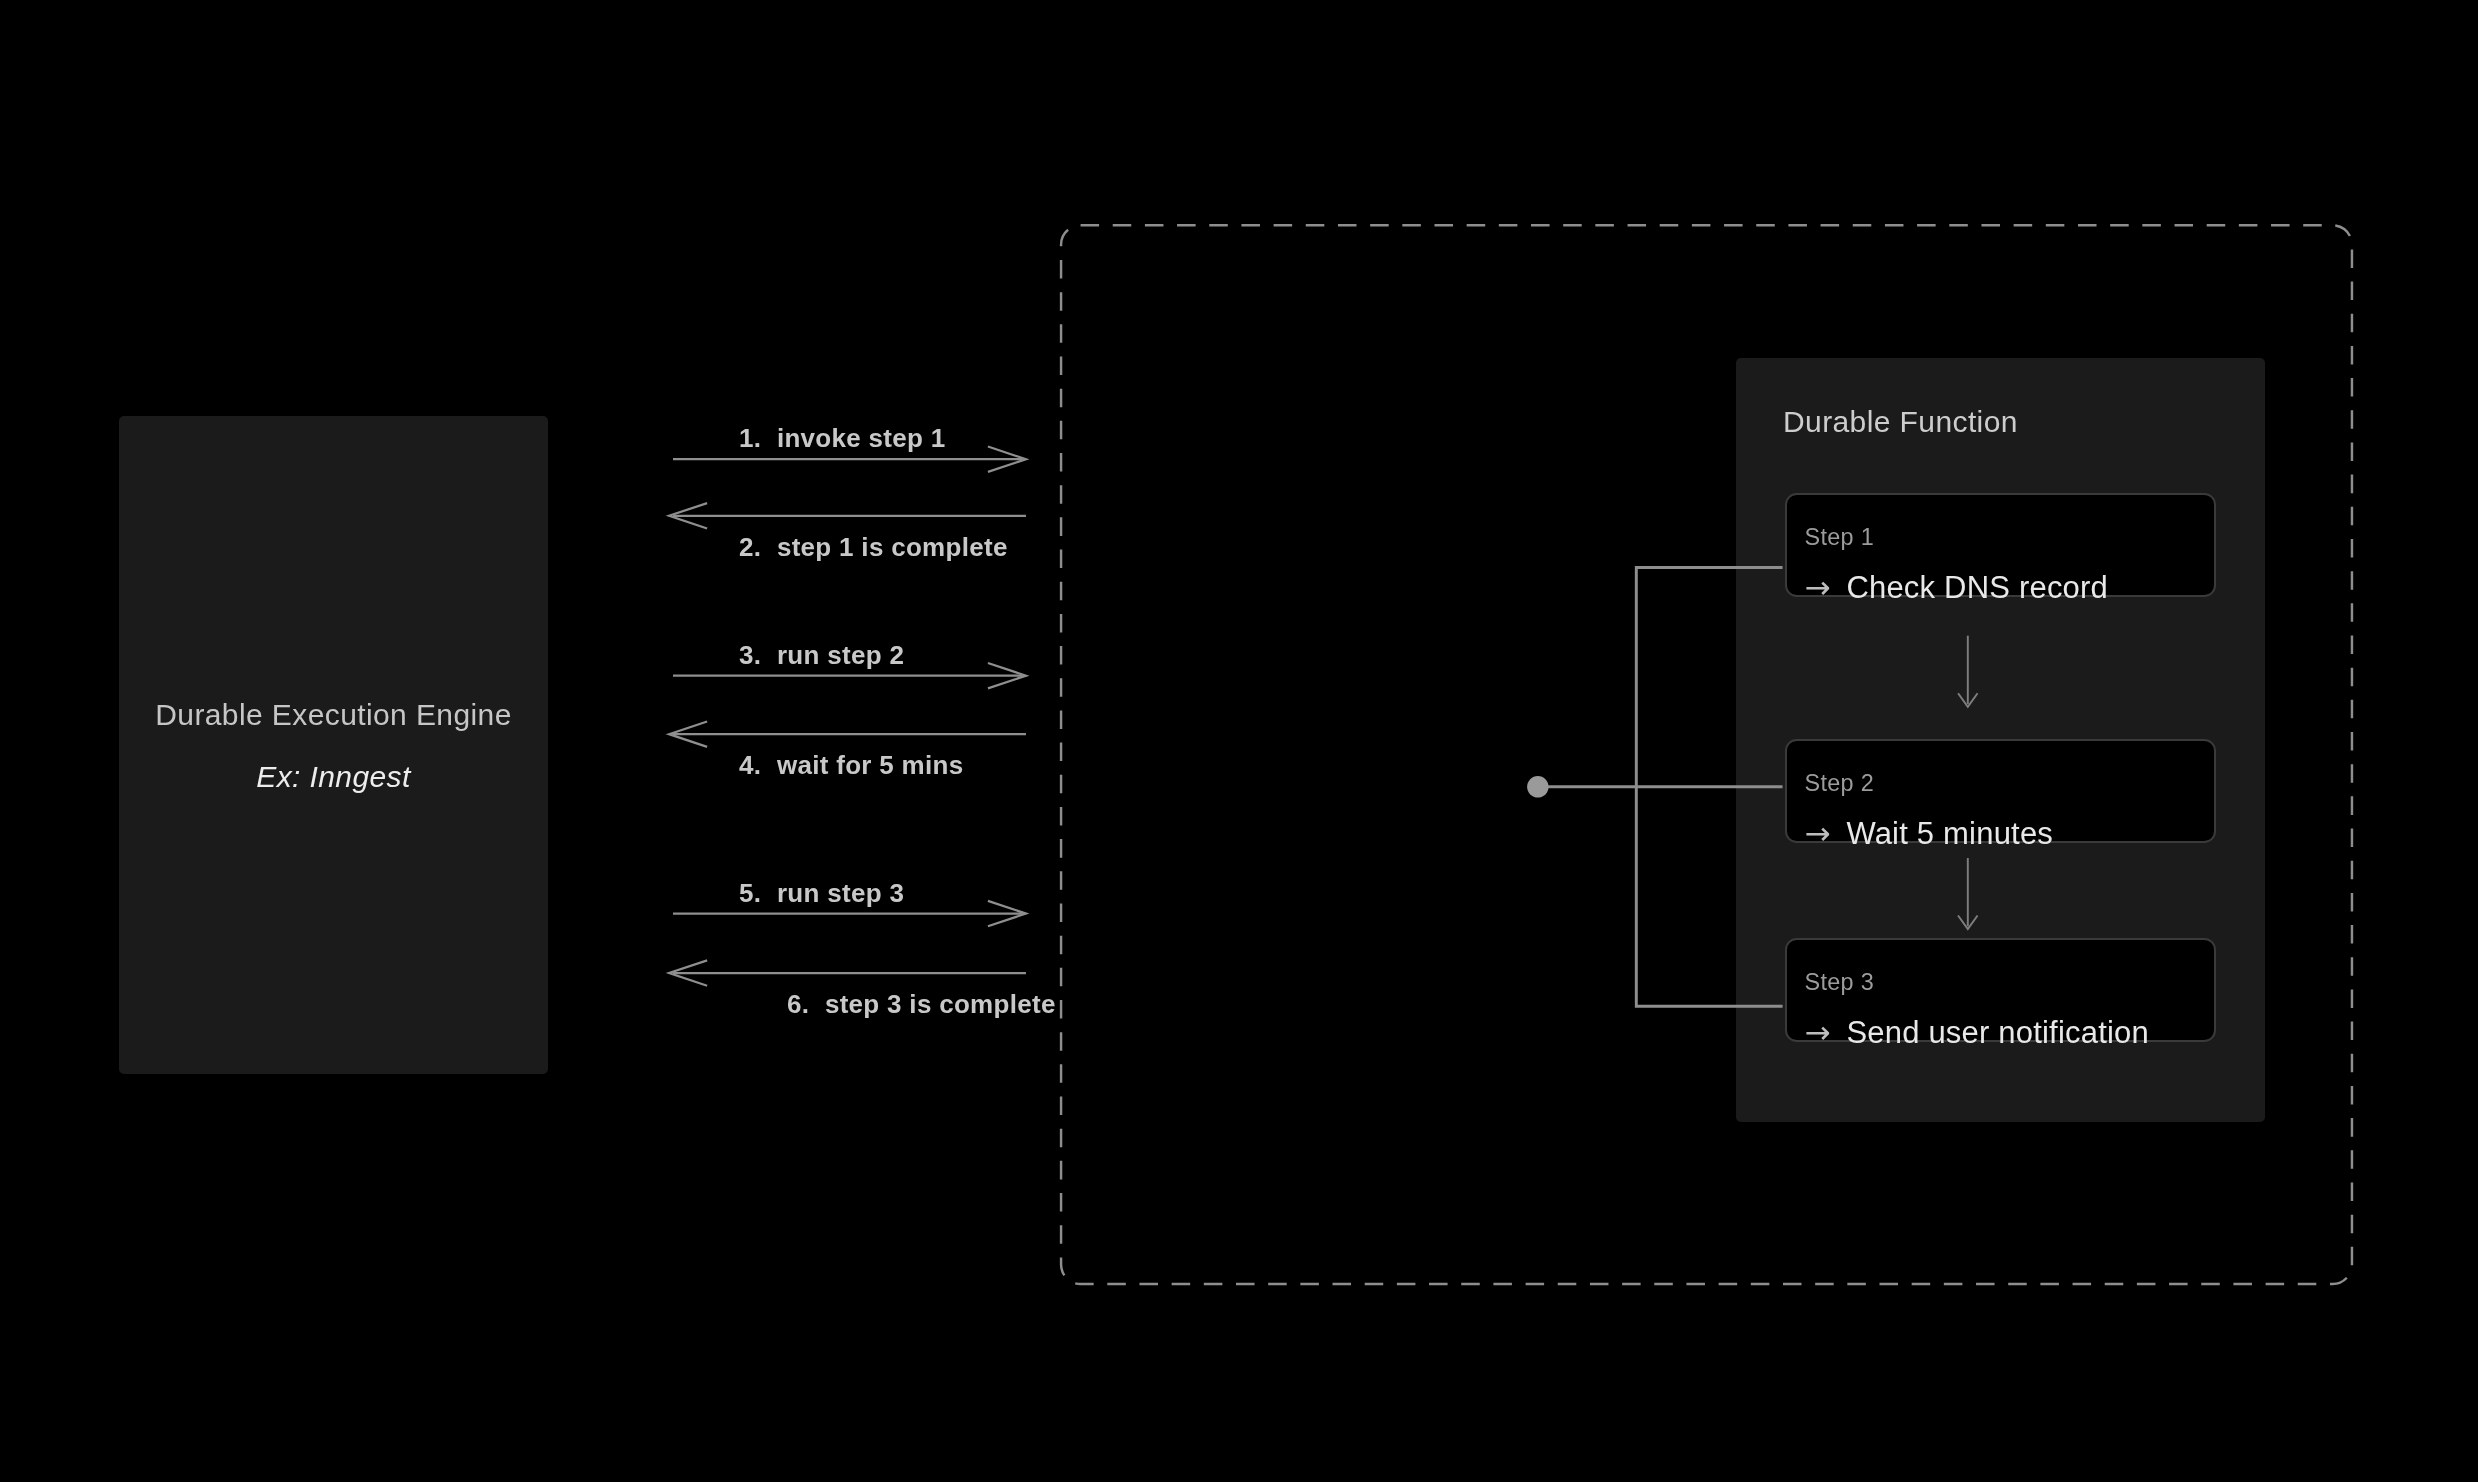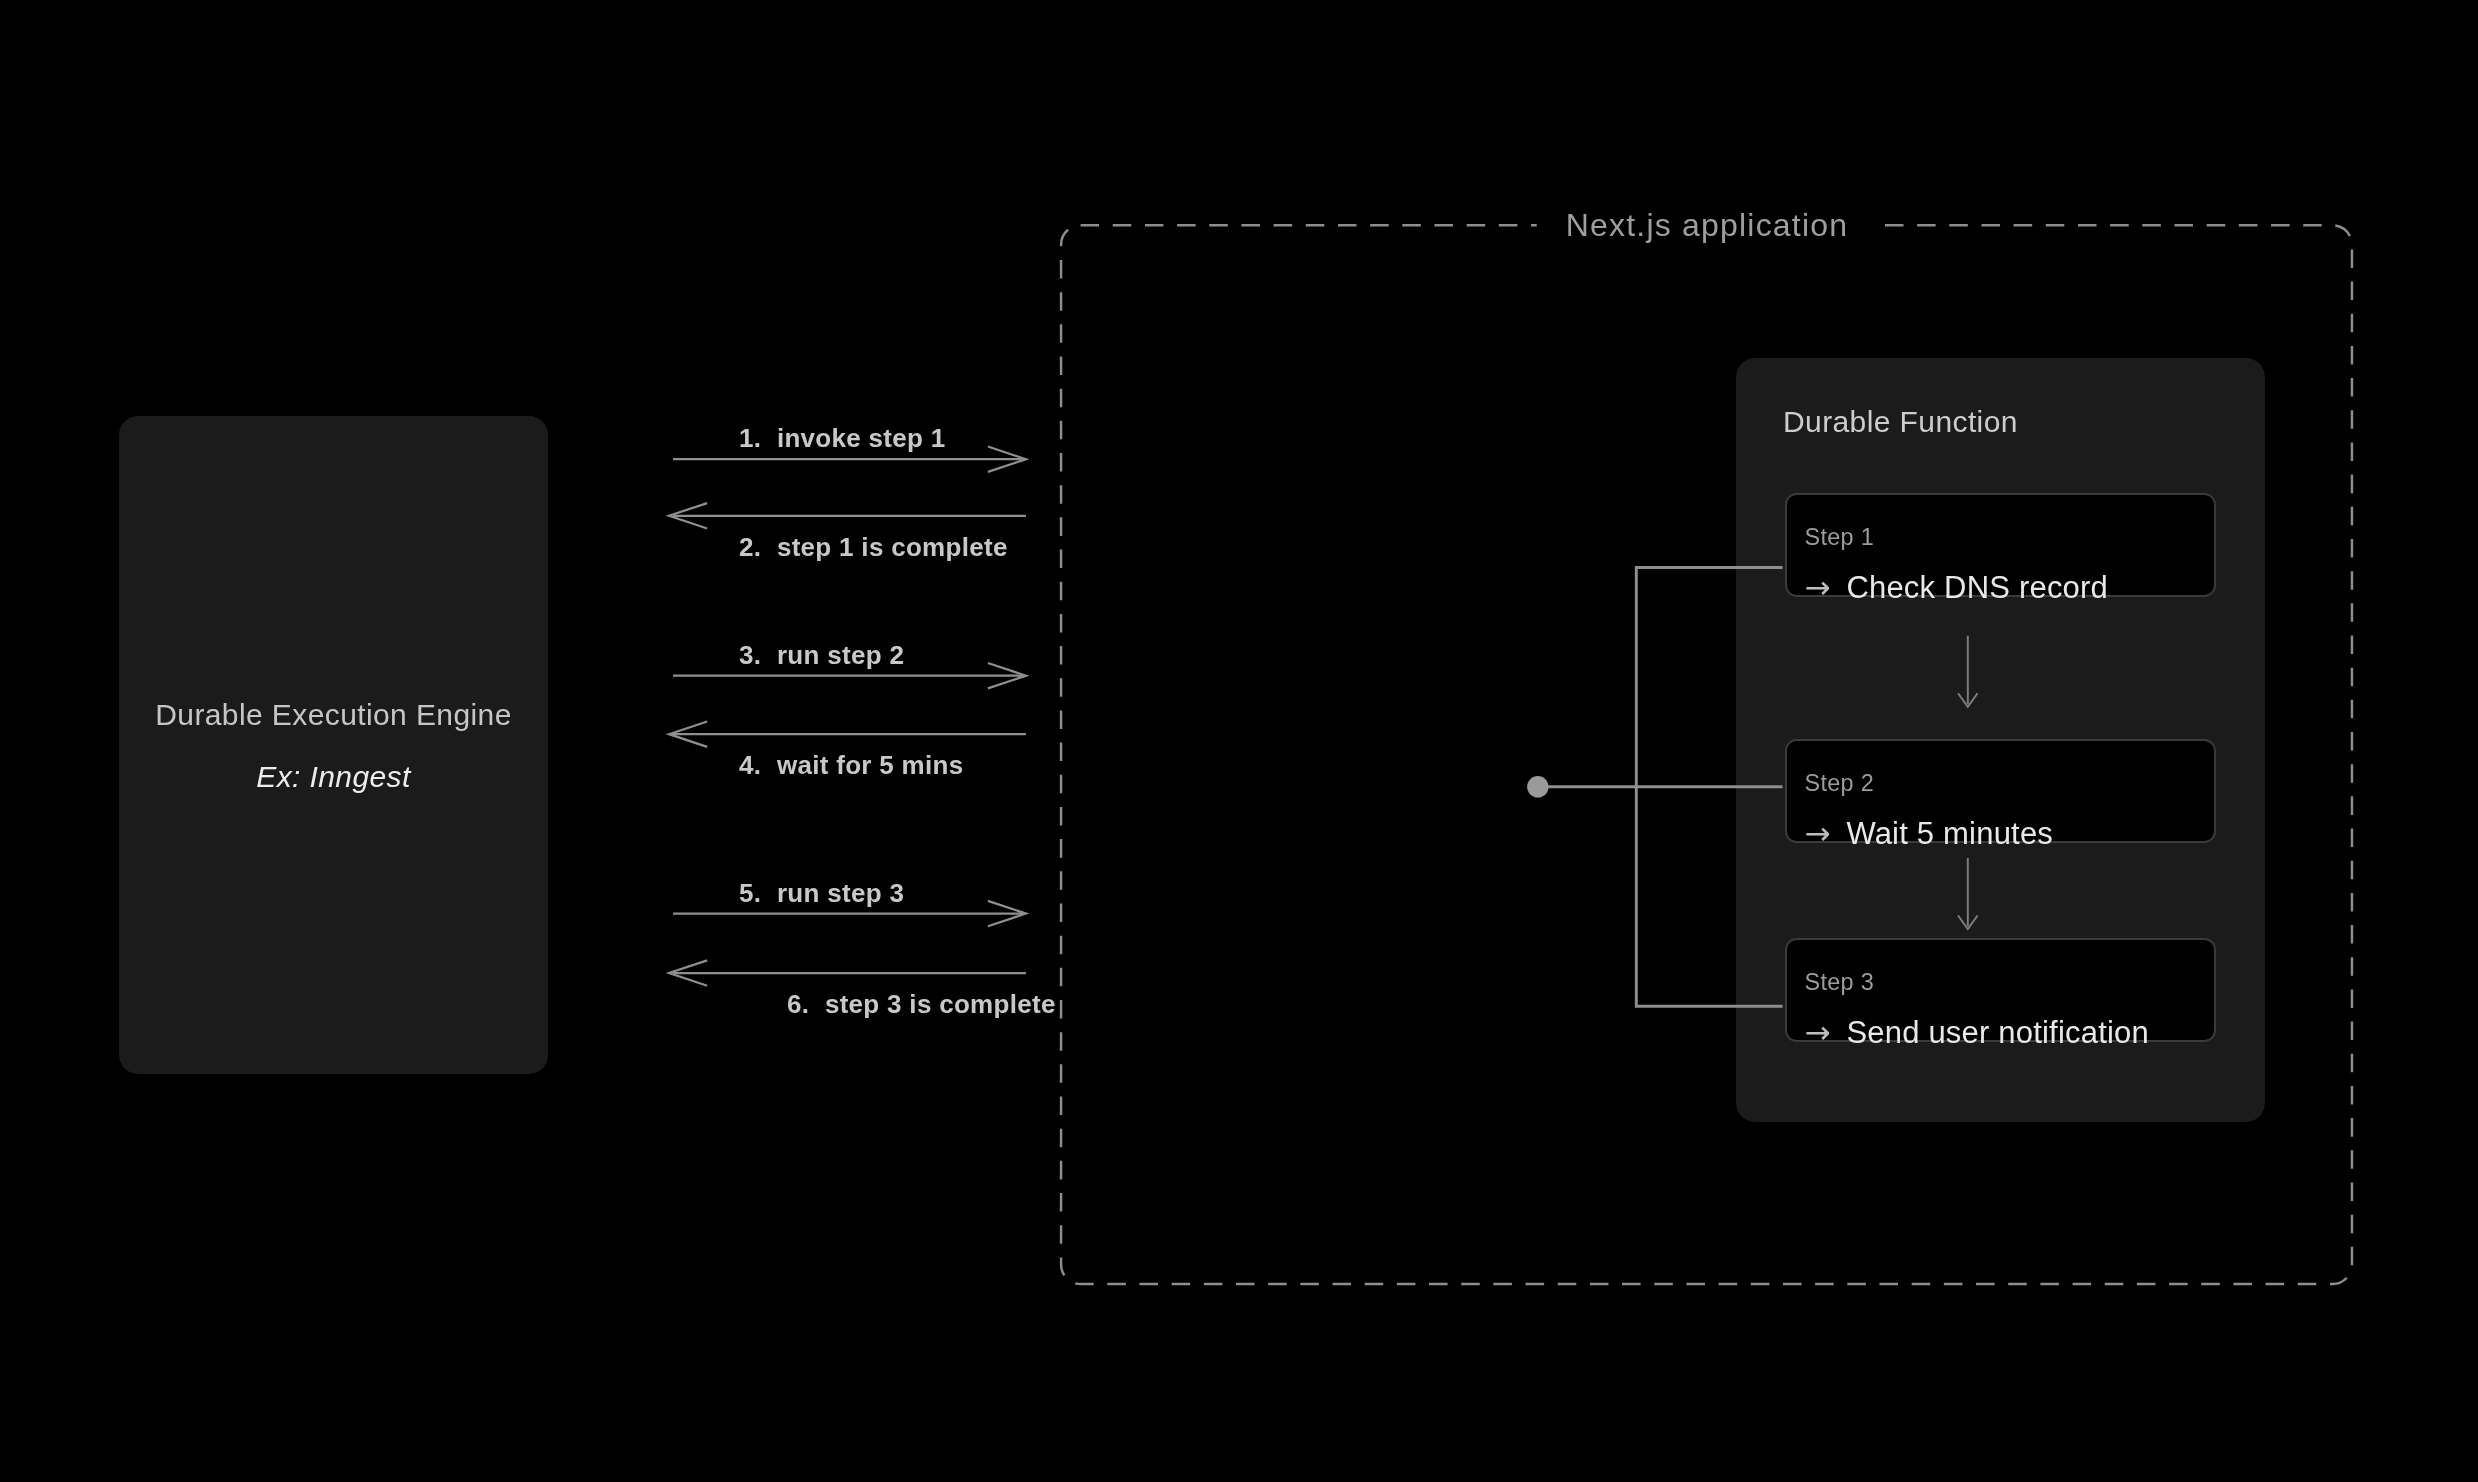--- a/index.html
+++ b/index.html
@@ -14,21 +14,21 @@
   #canvas {
     position: relative;
     width: 2478px;
     height: 1482px;
     background: #000000;
   }
   
   .panel {
     position: absolute;
     background: #1b1b1b;
-    border-radius: 19px;
+    border-radius: 5px;
   }
   .center-col {
     display: flex;
     flex-direction: column;
     align-items: center;
     justify-content: center;
     text-align: center;
   }
   .box-title {
     color: #c6c6c6;
@@ -214,21 +214,20 @@
     <g stroke="#7e7e7e" stroke-width="2" fill="none">
       <line x1="2018" y1="652" x2="2018" y2="722"></line>
       <path d="M 2008 711 L 2018 725 L 2028 711"></path>
     </g>
     <g stroke="#7e7e7e" stroke-width="2" fill="none">
       <line x1="2018" y1="880" x2="2018" y2="950"></line>
       <path d="M 2008 939 L 2018 953 L 2028 939"></path>
     </g>
   </svg>
 
-  <div id="nextjs-app-label">Next.js application</div>
 
   <div id="msg-label-1" class="msg-label">
     <span class="msg-num">1.</span><span>invoke step 1</span>
   </div>
   <div id="msg-label-2" class="msg-label">
     <span class="msg-num">2.</span><span>step 1 is complete</span>
   </div>
   <div id="msg-label-3" class="msg-label">
     <span class="msg-num">3.</span><span>run step 2</span>
   </div>

